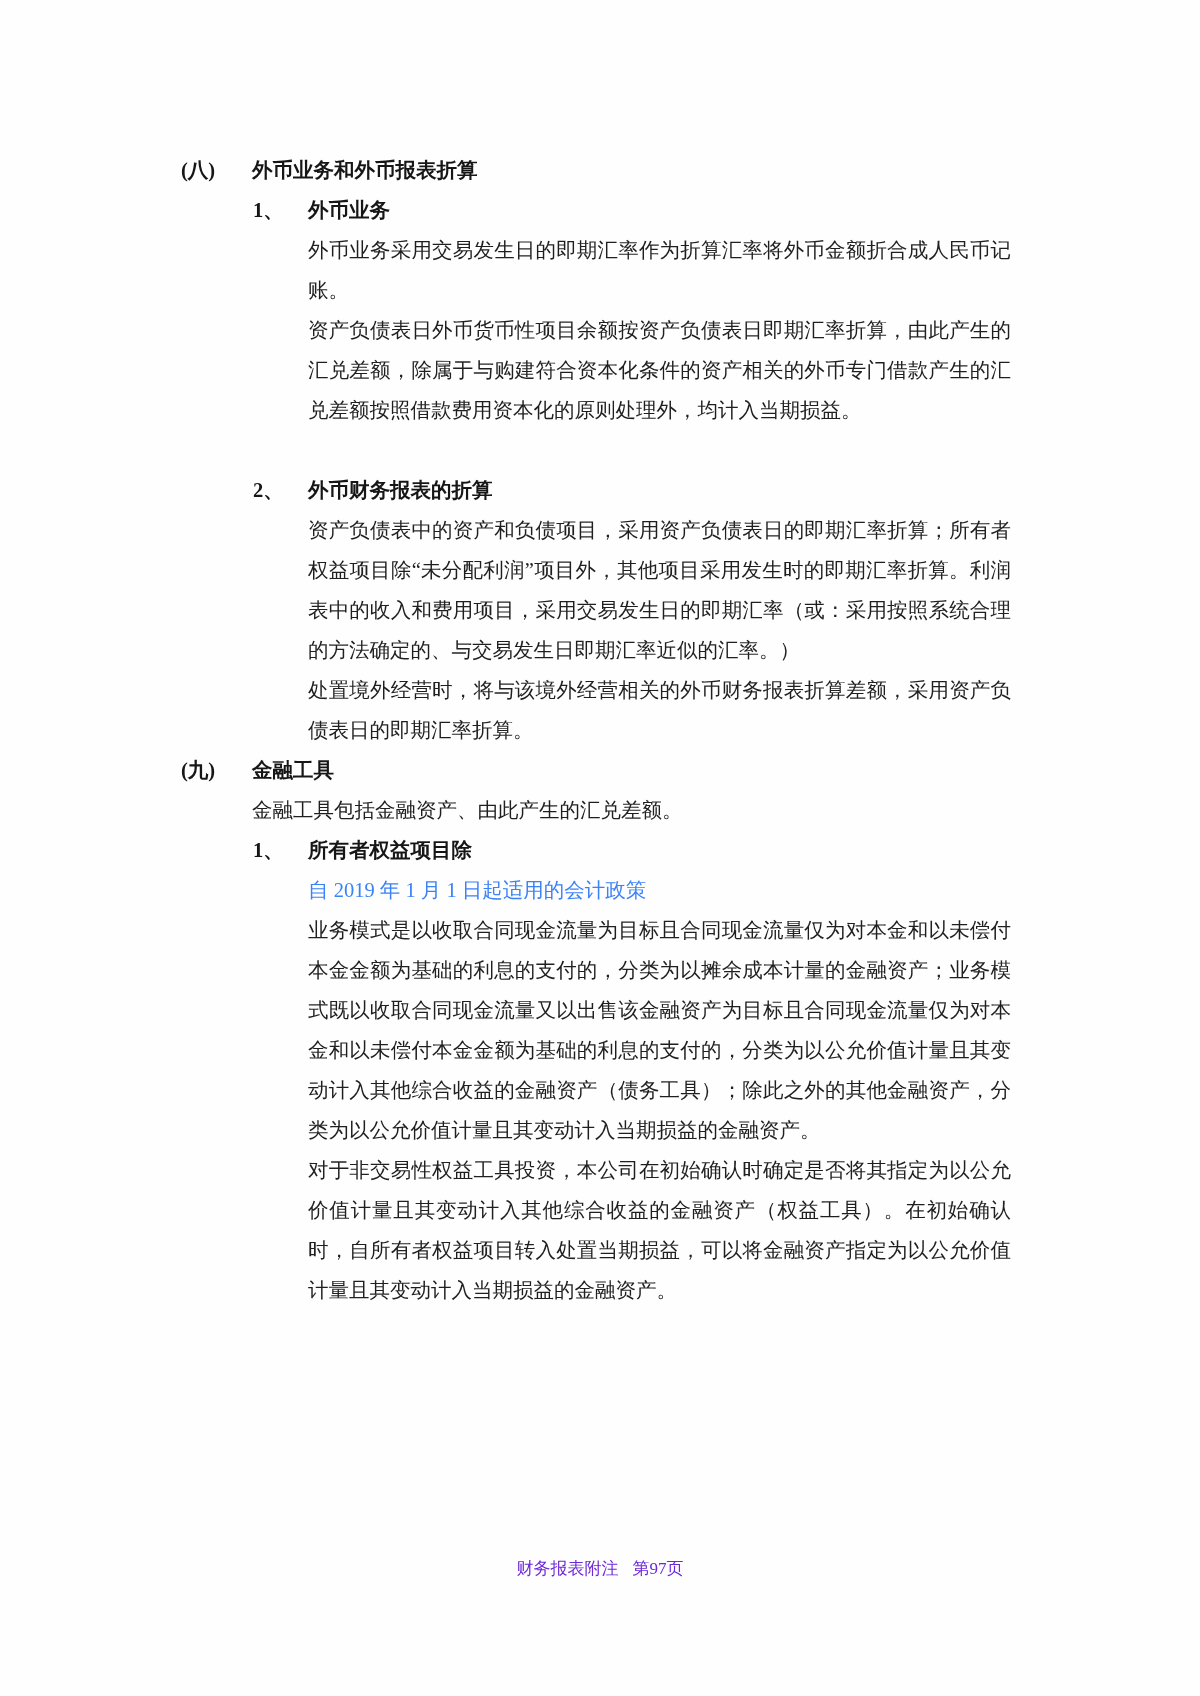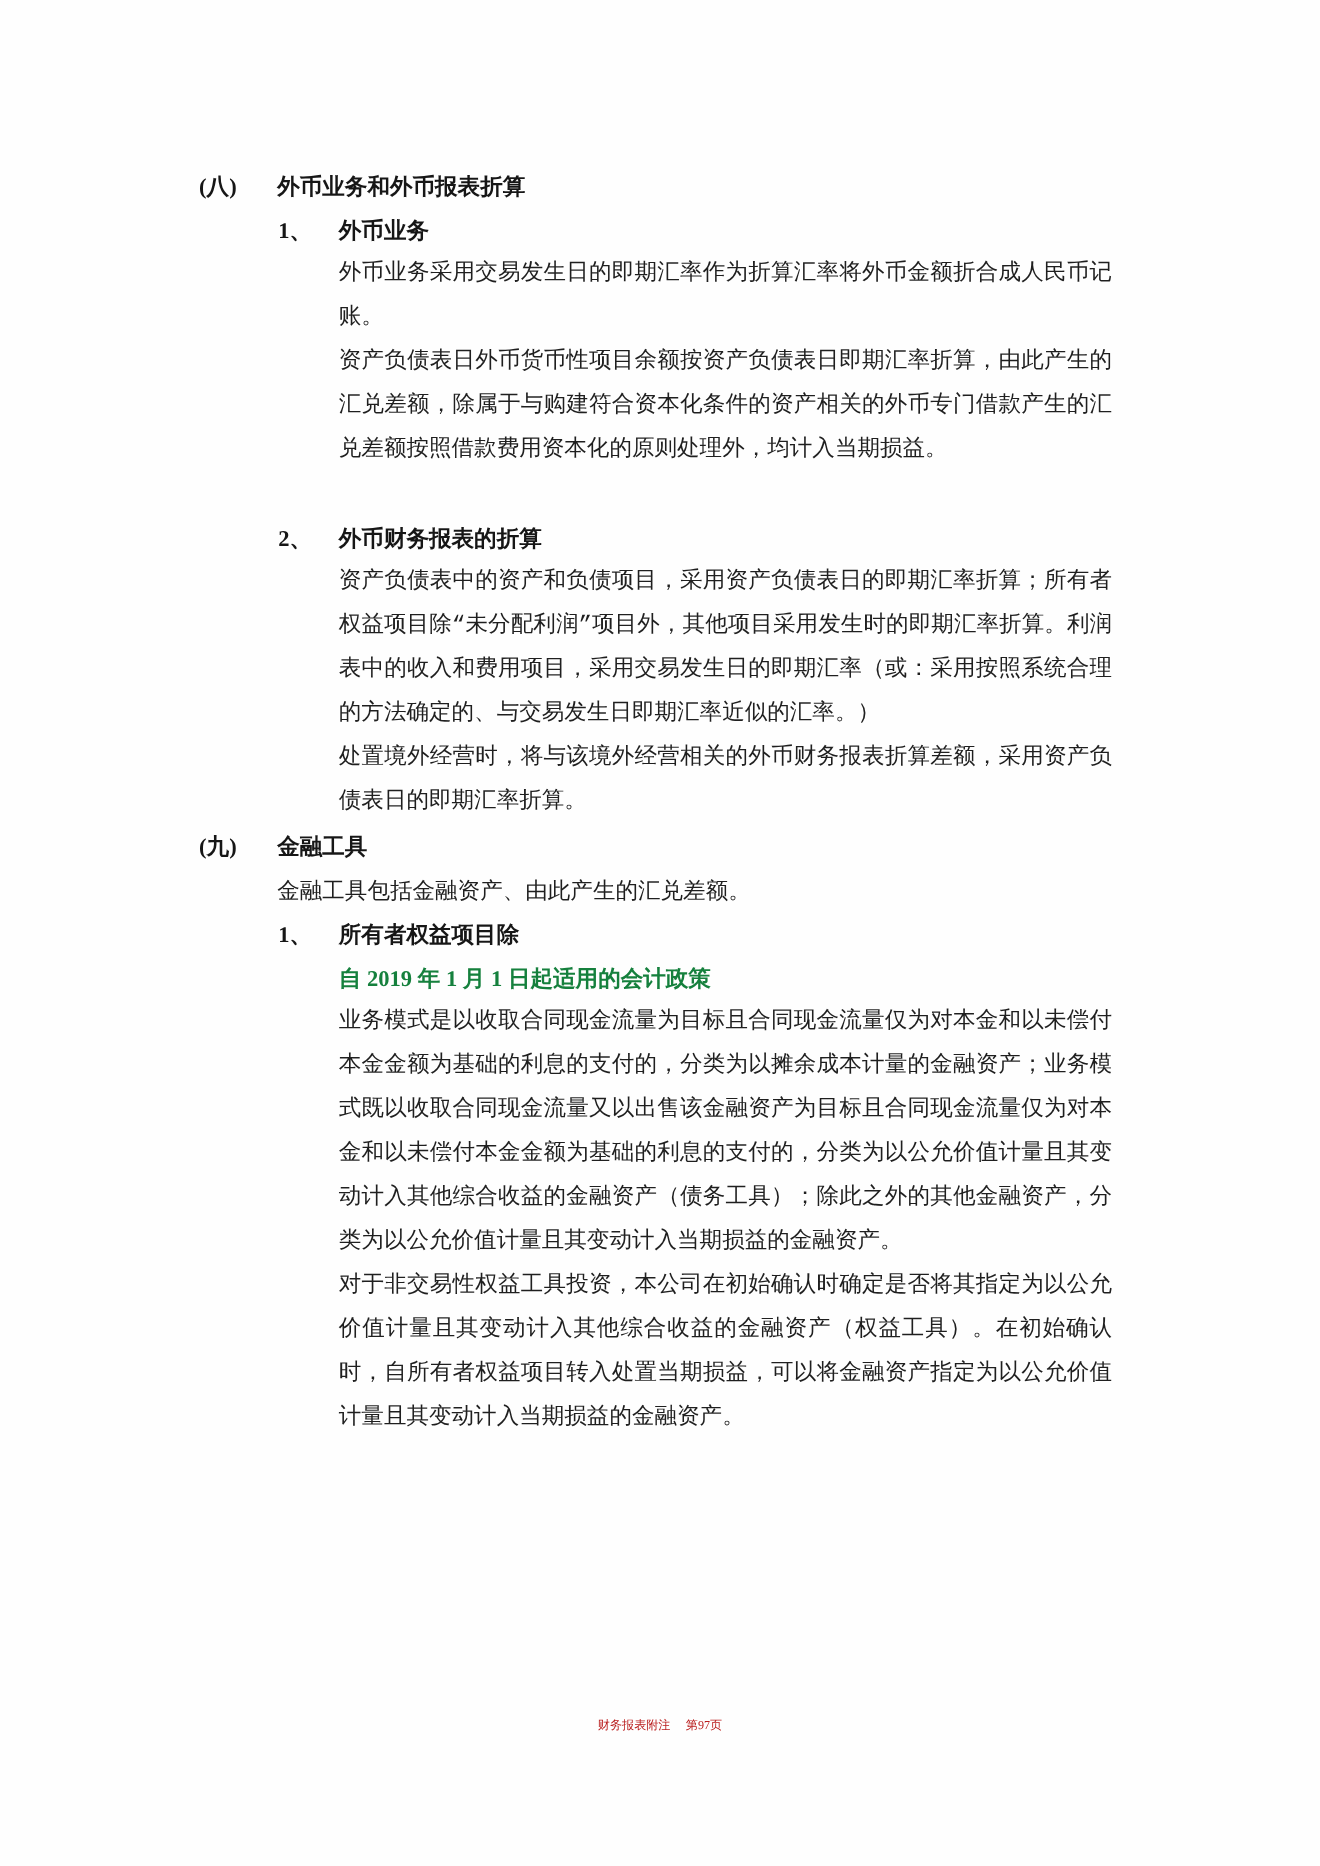--- a/index.html
+++ b/index.html
@@ -30,48 +30,47 @@
   .h1 { display: flex; font-weight: 700; color: #161616; }
   .h1 .lbl { width: 71px; flex: none; }
   .h1 .ttl { flex: 1; }
 
   
   .h2 { display: flex; font-weight: 700; color: #161616; padding-left: 72px; }
   .h2 .lbl { width: 55px; flex: none; }
   .h2 .ttl { flex: 1; }
 
   
-  .h3 { padding-left: 127px; font-weight: 700; color: #15803d; }
+  .h3 { padding-left: 127px; font-weight: 400; color: #3b82f6; }
 
   
   .para {
     padding-left: 127px;
     text-align: justify;
     text-justify: inter-ideograph;
-    font-family: Liberation Mono, monospace;
   }
 
   
   .para-intro {
     padding-left: 71px;
     text-align: justify;
     text-justify: inter-ideograph;
   }
 
   .spacer { height: 40px; }
 
   .footer {
     position: absolute;
     left: 0;
     right: 0;
     top: 1556px;
     text-align: center;
-    font-size: 11px;
+    font-size: 17px;
     line-height: 26px;
-    color: #b91c1c;
+    color: #6d28d9;
   }
   .footer .footer-label { margin-right: 14px; }
 </style>
 </head>
 <body>
 
 <div class="page">
 
   <main class="content">
 

